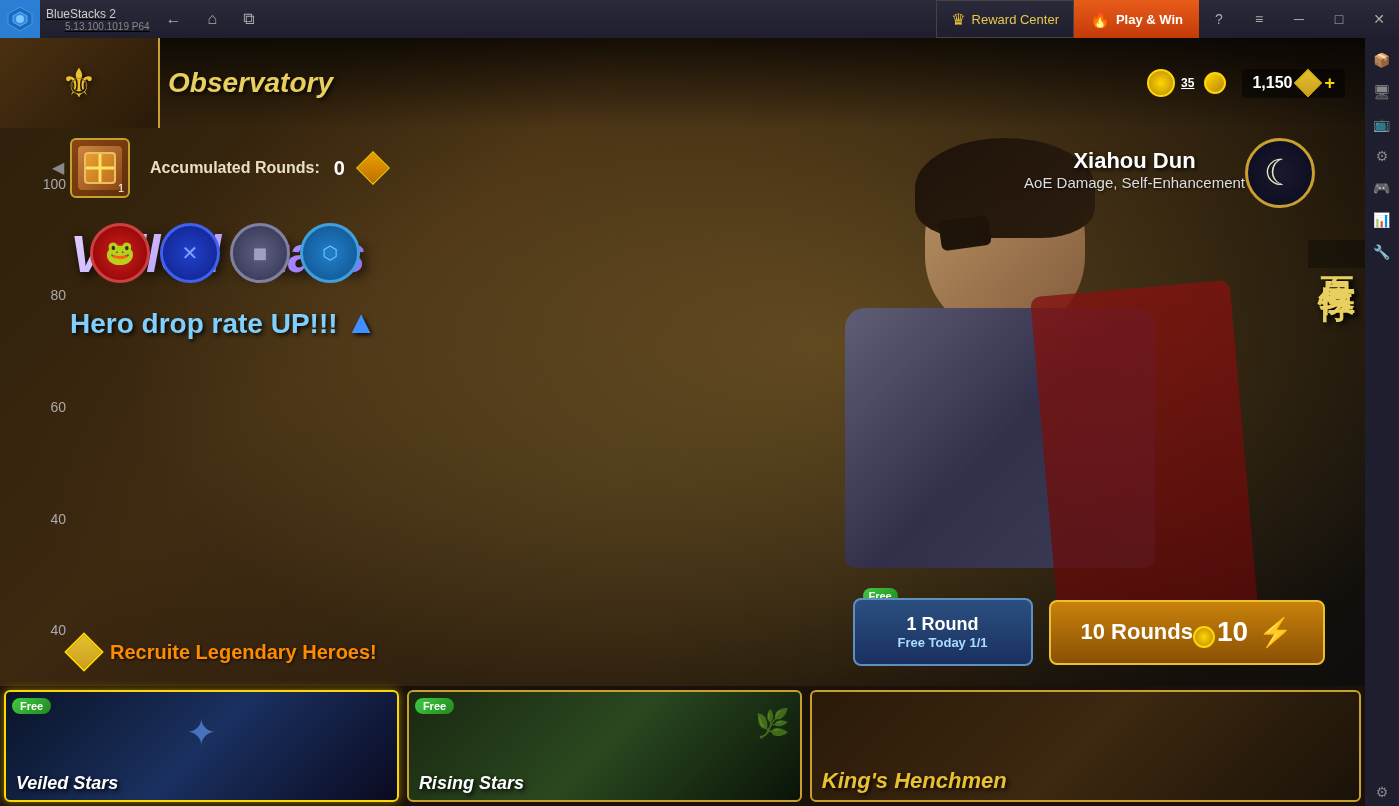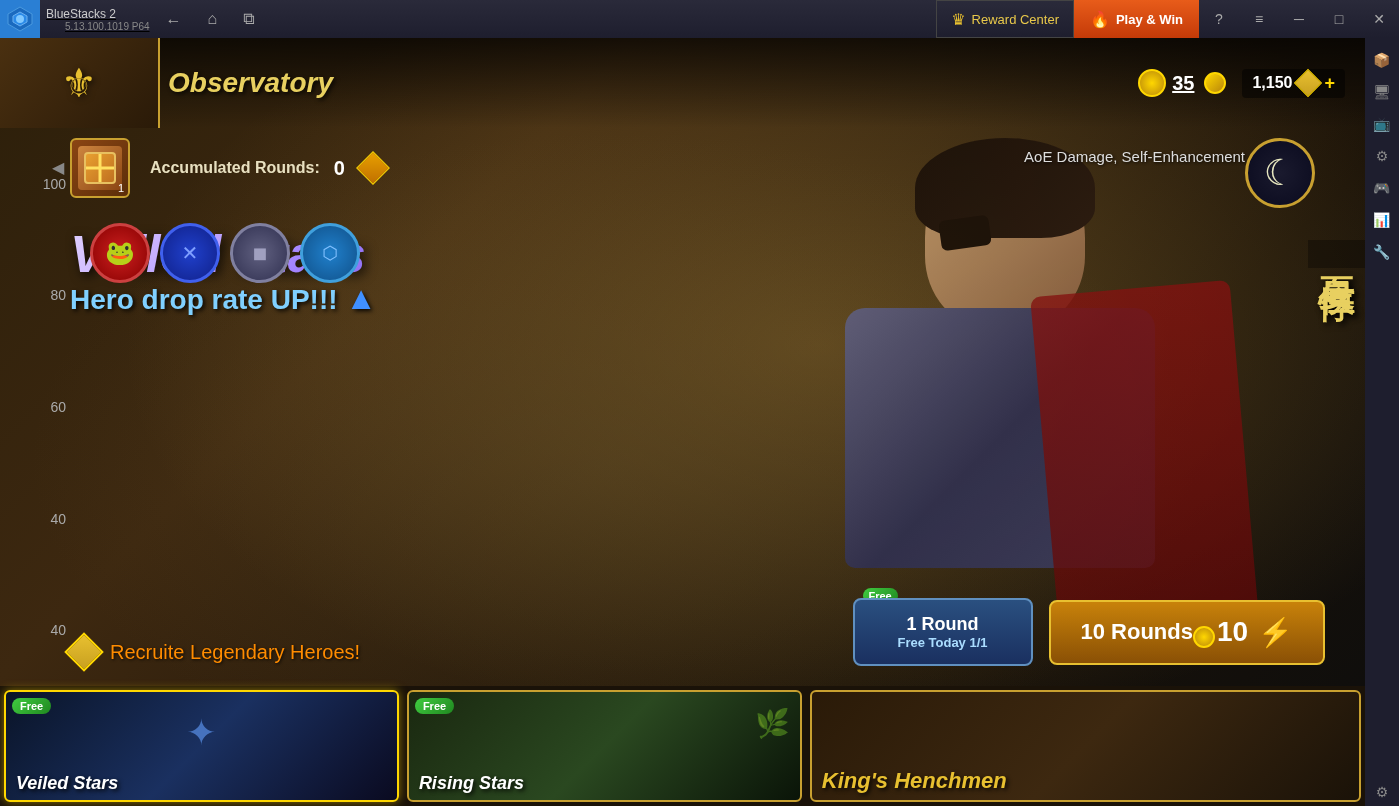--- a/index.html
+++ b/index.html
@@ -146,21 +146,21 @@
       margin-right: 16px;
     }
     .gold-currency .coin-icon {
       width: 28px; height: 28px;
       background: radial-gradient(circle, #ffd700, #b8860b);
       border-radius: 50%;
       border: 2px solid #ffd700;
     }
     .gold-currency .amount {
       color: #fff;
-      font-size: 20px;
+      font-size: 12px;
       font-weight: bold;
       text-decoration: underline;
     }
 
     .diamond-currency {
       display: flex;
       align-items: center;
       gap: 6px;
       margin-right: 20px;
       background: rgba(0,0,0,0.5);
@@ -277,21 +277,21 @@
       text-shadow: none;
       filter: drop-shadow(3px 3px 6px rgba(0,0,0,0.9));
       font-style: italic;
       line-height: 1;
     }
     .hero-drop-text {
       font-size: 28px;
       font-weight: bold;
       color: #80d0ff;
       text-shadow: 2px 2px 4px rgba(0,0,0,0.9);
-      margin-top: 0;
+      margin-top: 24px;
     }
     .up-arrow {
       display: inline-block;
       color: #4090ff;
       font-size: 32px;
     }
 
     
     .recruit-area {
       position: absolute;
@@ -303,21 +303,21 @@
     }
     .recruit-diamond {
       width: 28px; height: 28px;
       background: linear-gradient(135deg, #e8c030, #c8a020);
       transform: rotate(45deg);
       border: 2px solid #ffd700;
     }
     .recruit-text {
       color: #ff8c00;
       font-size: 20px;
-      font-weight: normal;
+      font-weight: bold;
       text-shadow: 1px 1px 3px rgba(0,0,0,0.8);
     }
     .char-name {
       color: #fff;
       font-size: 22px;
       font-weight: bold;
       text-shadow: 2px 2px 4px rgba(0,0,0,0.9);
     }
     .char-desc {
       color: #ddd;
@@ -649,20 +649,21 @@
 
     <div class="veiled-stars-area">
       <div class="veiled-title">Veiled Stars</div>
       <div class="hero-drop-text">
         <span>Hero drop rate UP!!!</span>
         <span class="up-arrow">▲</span>
       </div>
     </div>
 
     <div style="position:absolute;top:20px;right:120px;text-align:center;">
+      <div class="char-name">Xiahou Dun</div>
       <div class="char-desc">AoE Damage, Self-Enhancement</div>
     </div>
 
     <div class="skill-icons" style="position:absolute;top:95px;right:100px;">
       <div class="skill-icon red">
         <span style="font-size:24px;">🐸</span>
       </div>
       <div class="skill-icon blue-dark">
         <span style="font-size:20px;color:#80a0ff;">✕</span>
       </div>

